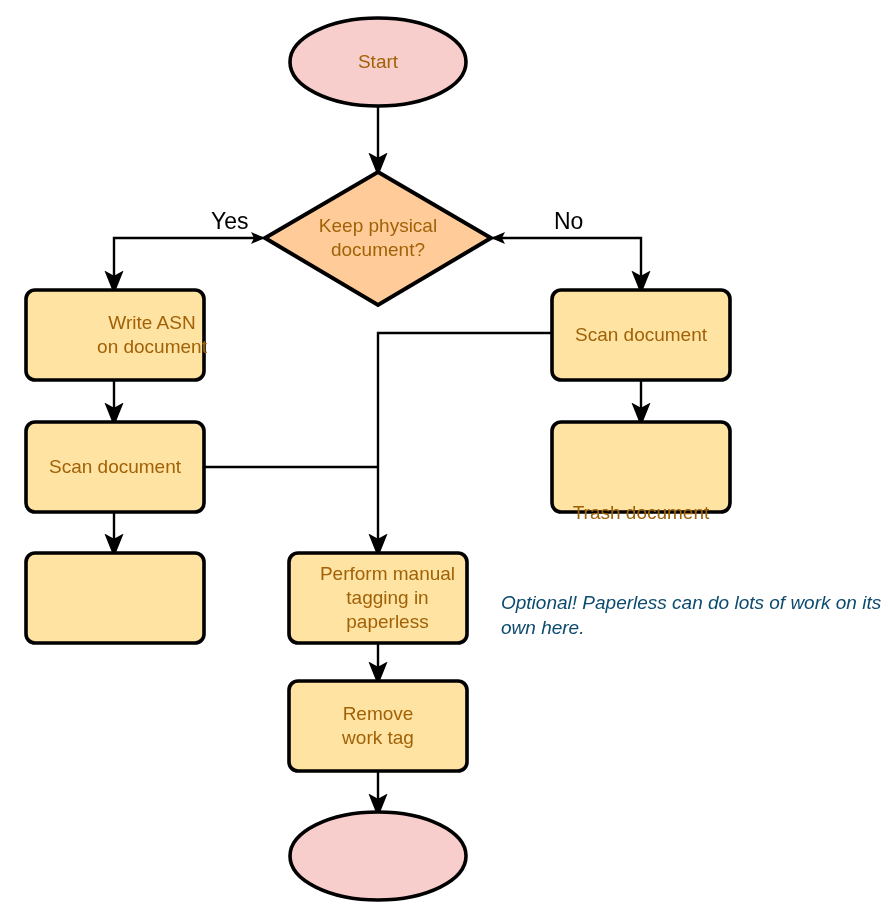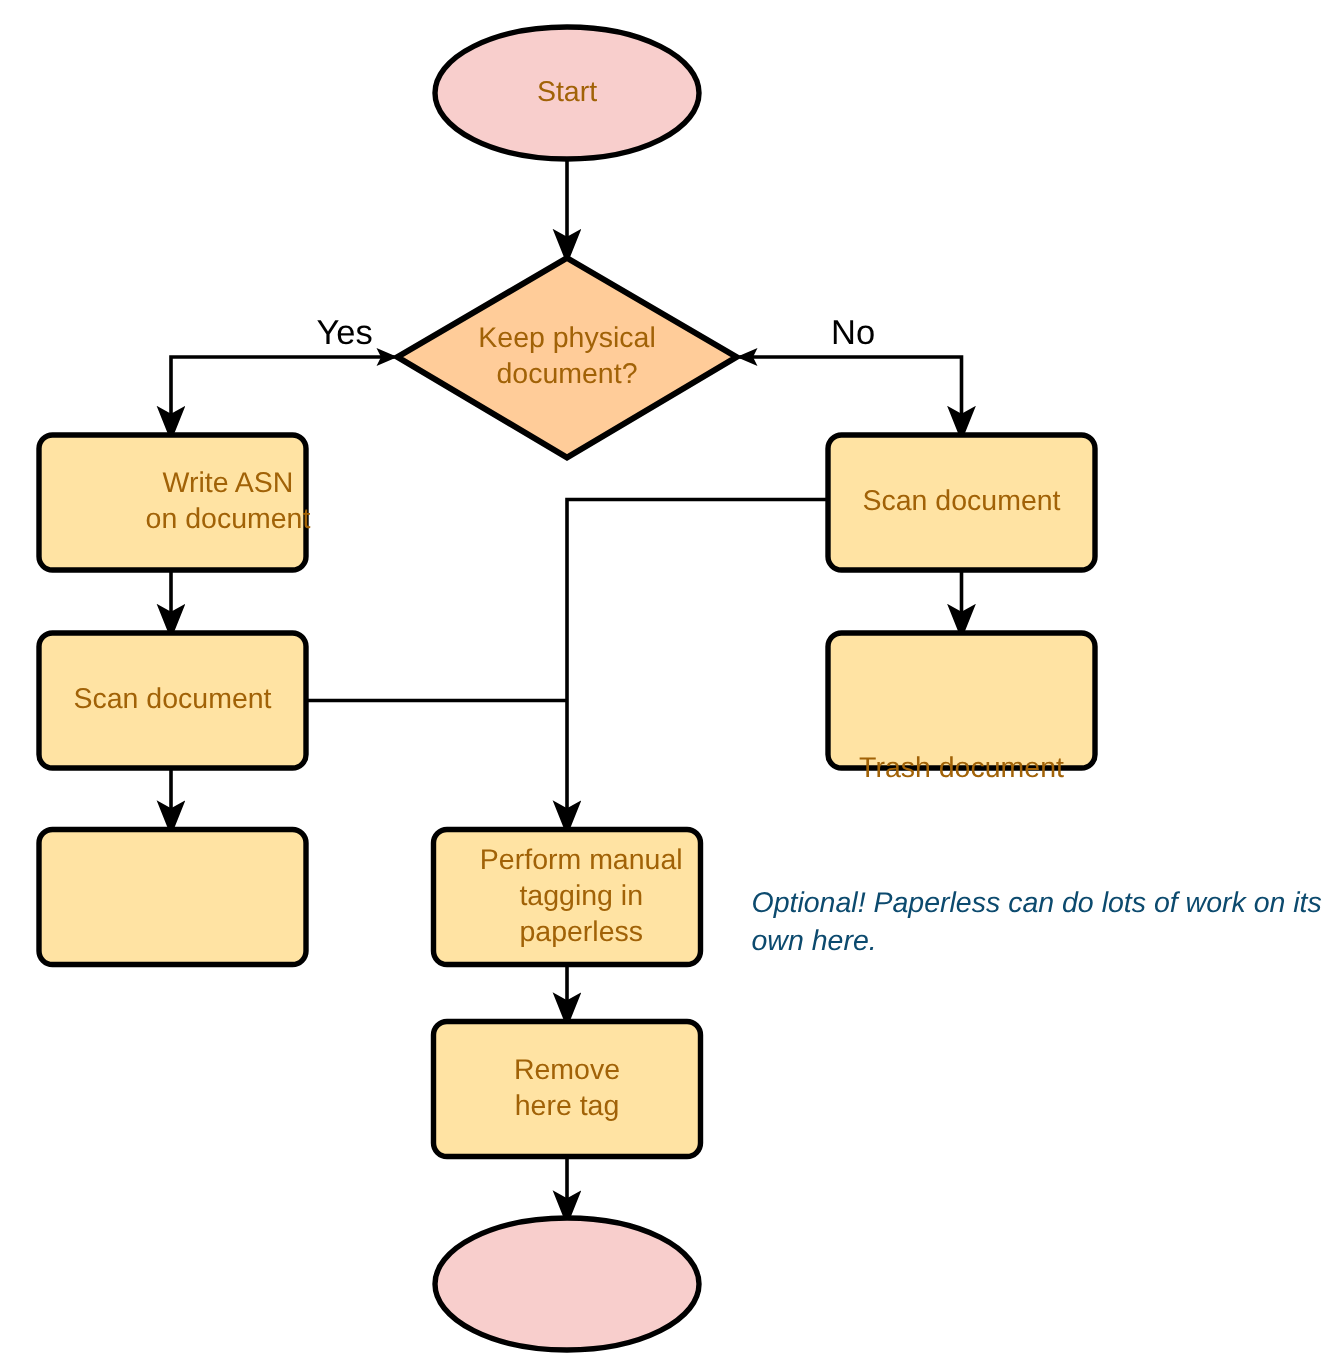--- a/index.html
+++ b/index.html
@@ -130,21 +130,21 @@
 
   <div class="node-label" style="left:552px; top:290px; width:178px; height:90px;">Scan document</div>
 
   <div class="node-label" style="left:552px; top:422px; width:178px; height:90px;margin-top:46px;">Trash document</div>
 
   <div class="node-label" style="left:289px; top:553px; width:197px; height:90px;">Perform manual
 tagging in
 paperless</div>
 
   <div class="node-label" style="left:289px; top:681px; width:178px; height:90px;">Remove
-here tag</div>
+work tag</div>
 
 
   <div class="edge-label" style="left:211px; top:211px;">Yes</div>
 
   <div class="edge-label" style="left:509px; top:211px;margin-left:45px;">No</div>
 
   <div class="note-text" style="left:481px; top:590px;">Optional! Paperless can do lots of work on its own here.</div>
 
 </div>
 

